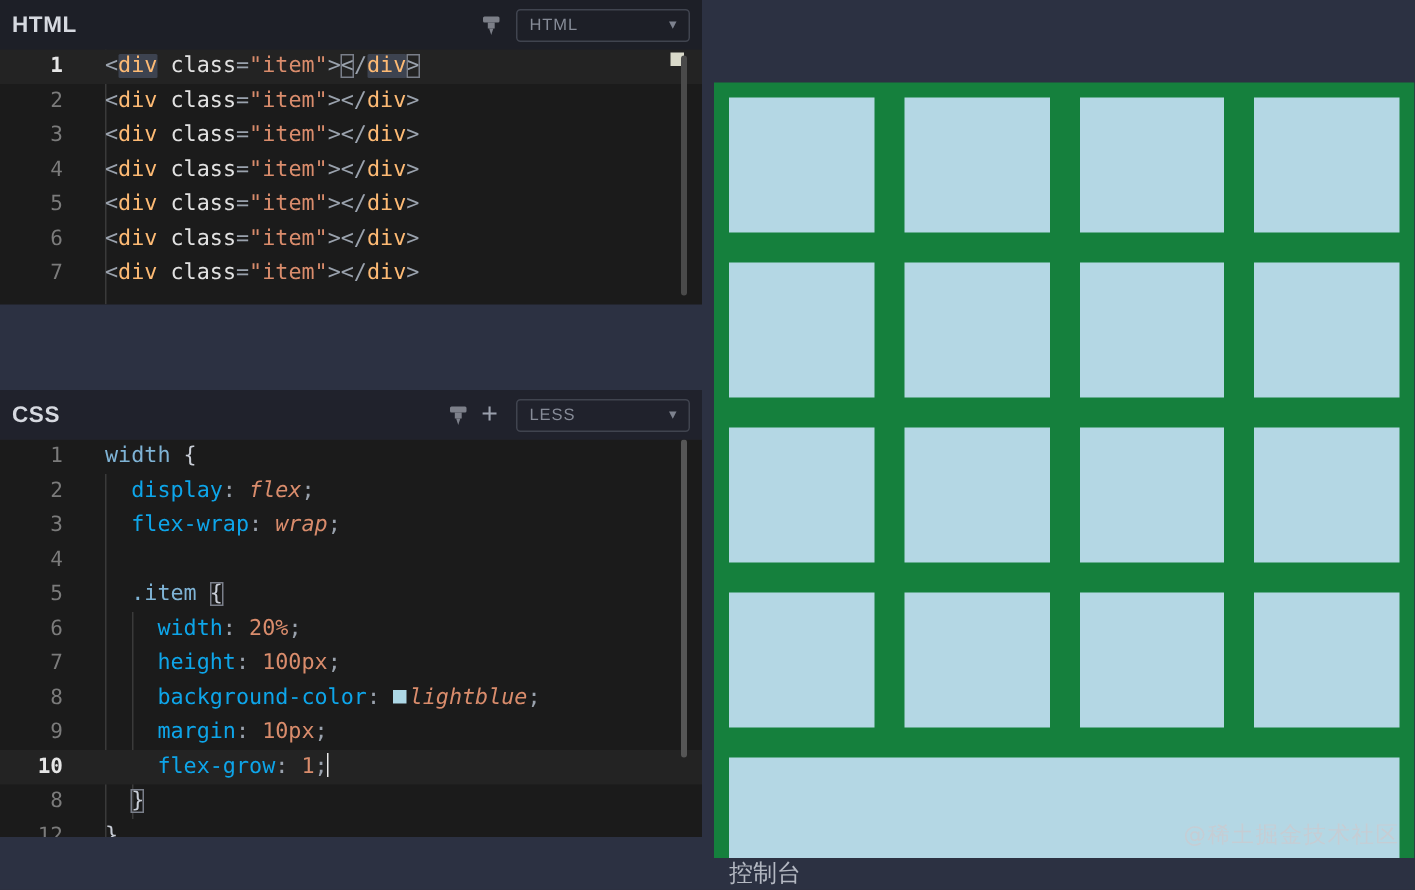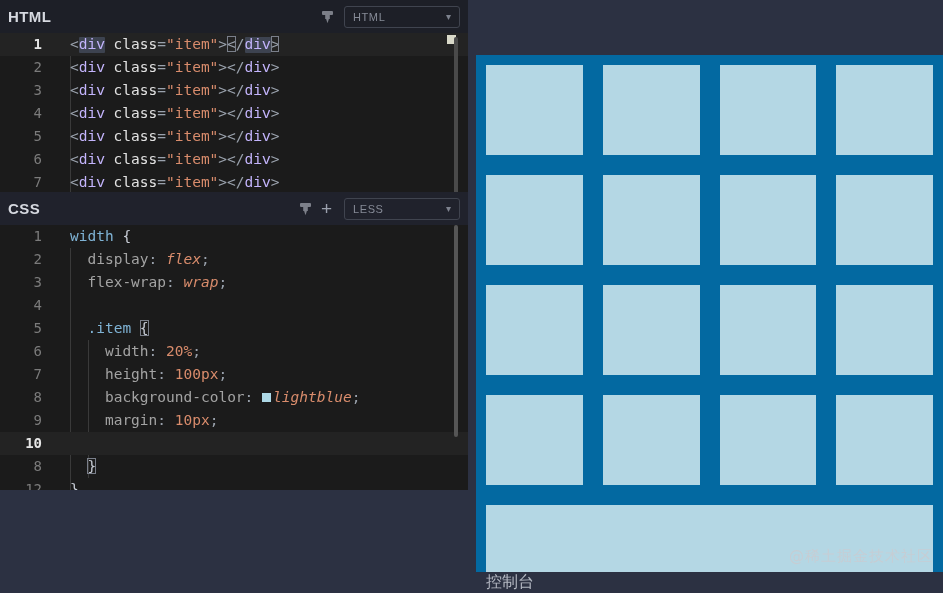--- a/index.html
+++ b/index.html
@@ -28,21 +28,21 @@
     height: 593px;
     background: #2c3142;
     display: flex;
     flex-direction: column;
   }
 
   .pane {
     position: relative;
     overflow: hidden;
   }
-  .pane-html { height: 192px; }
+  .pane-html { height: 260px; }
   .pane-css  { height: 298px; }
 
   .pane-header {
     height: 33px;
     background: #1d1f27;
     display: flex;
     align-items: center;
     padding: 0 8px 0 8px;
     box-sizing: border-box;
     position: relative;
@@ -135,24 +135,24 @@
 
   
   .guide {
     position: absolute;
     width: 1px;
     background: #3a3a3a;
   }
 
   
   .t-punc   { color: #9aa2ad; }
-  .t-tag    { color: #c4b5fd; font-family: Liberation Mono, monospace; }
+  .t-tag    { color: #fdba74; }
   .t-attr   { color: #e2e2e2; }
   .t-str    { color: #d98c6c; }
-  .t-prop   { color: #a3a3a3; }
+  .t-prop   { color: #0ea5e9; }
   .t-val    { color: #d98c6c; font-style: italic; }
   .t-sel    { color: #7fb3d5; }
   .t-brace  { color: #c8cdd6; }
   .t-num    { color: #d98c6c; margin-top: 24px; }
   .sel-hl   { background: #3d4350; border-radius: 1px; }
   .match-box {
     outline: 1px solid #7a7f8a;
     outline-offset: -1px;
   }
   .swatch {
@@ -195,21 +195,21 @@
     height: 593px;
     background: #2c3142;
     box-sizing: border-box;
     padding: 8px 0 0 8px;
     display: flex;
     flex-direction: column;
   }
   .preview-frame {
     position: relative;
     flex: 1 1 auto;
-    background: #0369a1;
+    background: #15803d;
     overflow: hidden;
     margin-top: 47px;
   }
   .item-grid {
     display: flex;
     flex-wrap: wrap;
     padding: 0;
     margin: 0;
   }
   .item {
@@ -376,20 +376,21 @@
           <span class="ltext">    <span class="t-prop">background-color</span><span class="t-punc">:</span> <span class="swatch"></span><span class="t-val">lightblue</span><span class="t-punc">;</span></span>
         </div>
 
         <div class="code-line">
           <span class="ln">9</span>
           <span class="ltext">    <span class="t-prop">margin</span><span class="t-punc">:</span> <span class="t-num">10px</span><span class="t-punc">;</span></span>
         </div>
 
         <div class="code-line active">
           <span class="ln">10</span>
+          <span class="ltext">    <span class="t-prop">flex-grow</span><span class="t-punc">:</span> <span class="t-num">1</span><span class="t-punc">;</span><span class="caret"></span></span>
         </div>
 
         <div class="code-line">
           <span class="ln">8</span>
           <span class="ltext">  <span class="t-brace match-box">}</span></span>
         </div>
 
         <div class="code-line">
           <span class="ln">12</span>
           <span class="ltext"><span class="t-brace">}</span></span>

